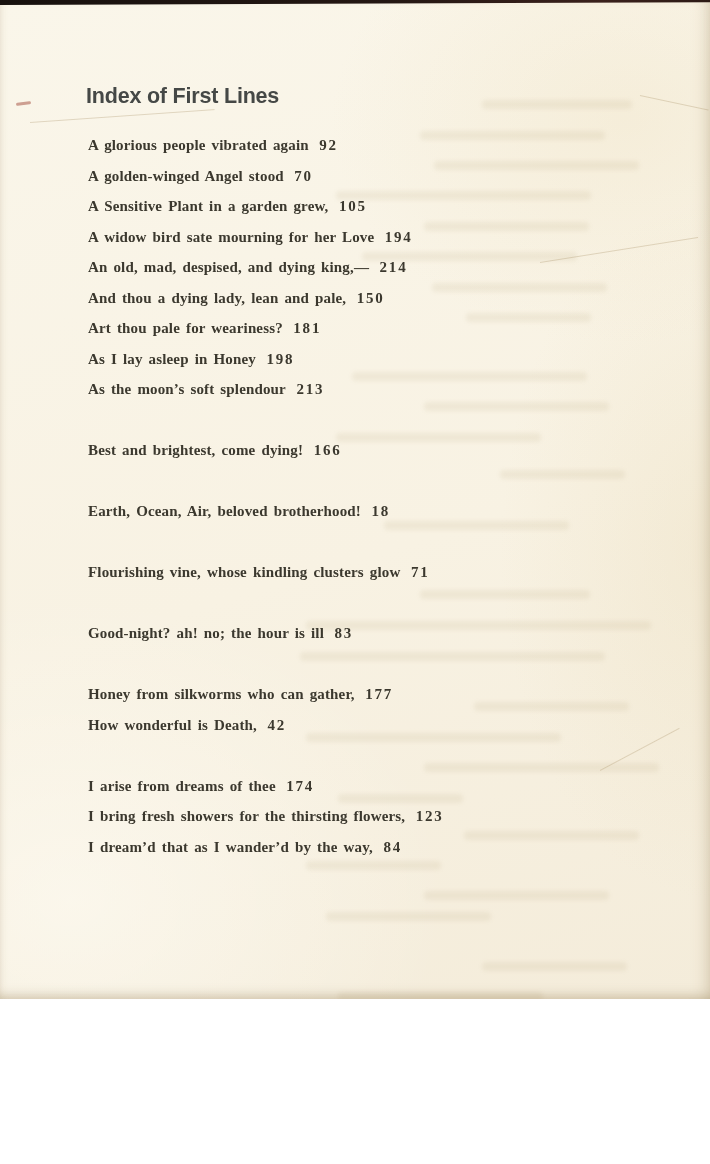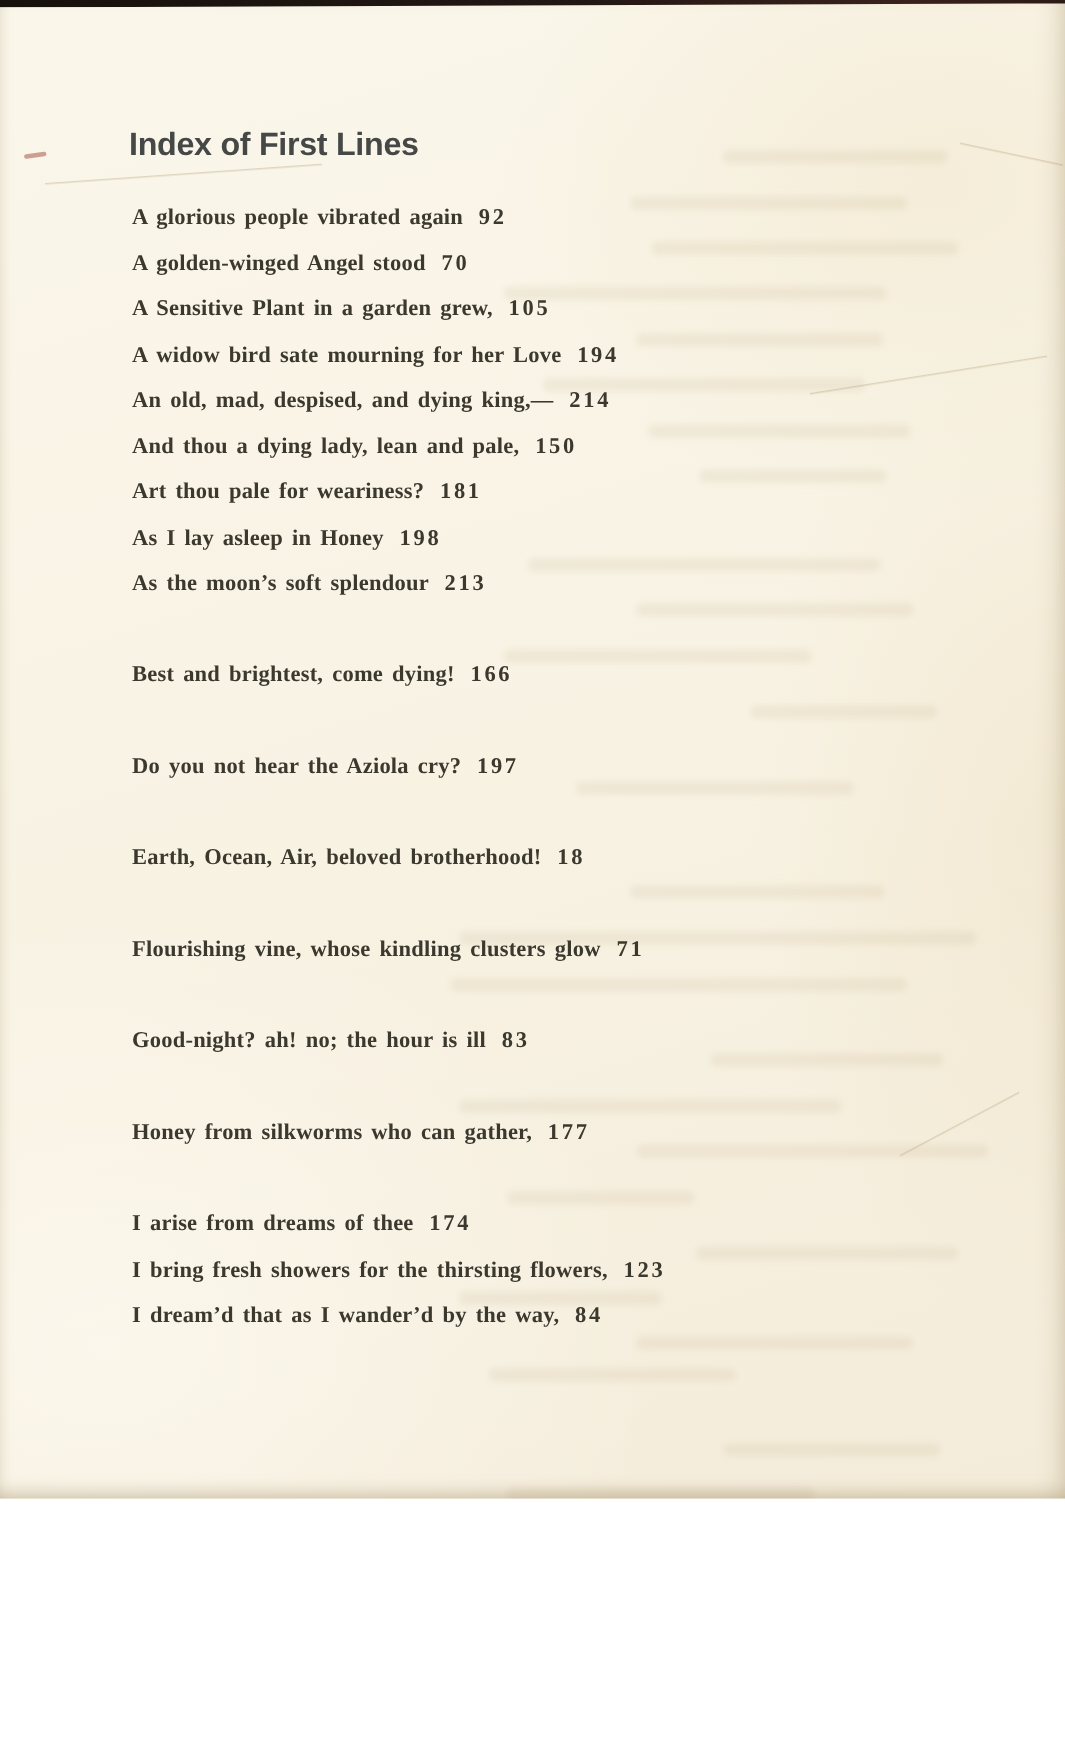--- a/index.html
+++ b/index.html
@@ -108,33 +108,31 @@
         <div class="entry"><span class="entry-text">An old, mad, despised, and dying king,—</span><span class="entry-page">214</span></div>
         <div class="entry"><span class="entry-text">And thou a dying lady, lean and pale,</span><span class="entry-page">150</span></div>
         <div class="entry"><span class="entry-text">Art thou pale for weariness?</span><span class="entry-page">181</span></div>
         <div class="entry"><span class="entry-text">As I lay asleep in Honey</span><span class="entry-page">198</span></div>
         <div class="entry"><span class="entry-text">As the moon’s soft splendour</span><span class="entry-page">213</span></div>
       </div>
       <div class="group">
         <div class="entry"><span class="entry-text">Best and brightest, come dying!</span><span class="entry-page">166</span></div>
       </div>
       <div class="group">
-        <div class="entry"><span class="entry-text">Do you not hear the Aziola cry?</span><span class="entry-page">197</span></div>
-      </div>
-      <div class="group">
         <div class="entry"><span class="entry-text">Earth, Ocean, Air, beloved brotherhood!</span><span class="entry-page">18</span></div>
       </div>
       <div class="group">
         <div class="entry"><span class="entry-text">Flourishing vine, whose kindling clusters glow</span><span class="entry-page">71</span></div>
       </div>
       <div class="group">
         <div class="entry"><span class="entry-text">Good-night? ah! no; the hour is ill</span><span class="entry-page">83</span></div>
       </div>
       <div class="group">
         <div class="entry"><span class="entry-text">Honey from silkworms who can gather,</span><span class="entry-page">177</span></div>
+        <div class="entry"><span class="entry-text">How wonderful is Death,</span><span class="entry-page">42</span></div>
       </div>
       <div class="group">
         <div class="entry"><span class="entry-text">I arise from dreams of thee</span><span class="entry-page">174</span></div>
         <div class="entry"><span class="entry-text">I bring fresh showers for the thirsting flowers,</span><span class="entry-page">123</span></div>
         <div class="entry"><span class="entry-text">I dream’d that as I wander’d by the way,</span><span class="entry-page">84</span></div>
       </div>
     </div>
 
   <div class="footer">
     <span>INDEX OF FIRST LINES</span><span class="sep">|</span><span class="pagenum">221</span>

